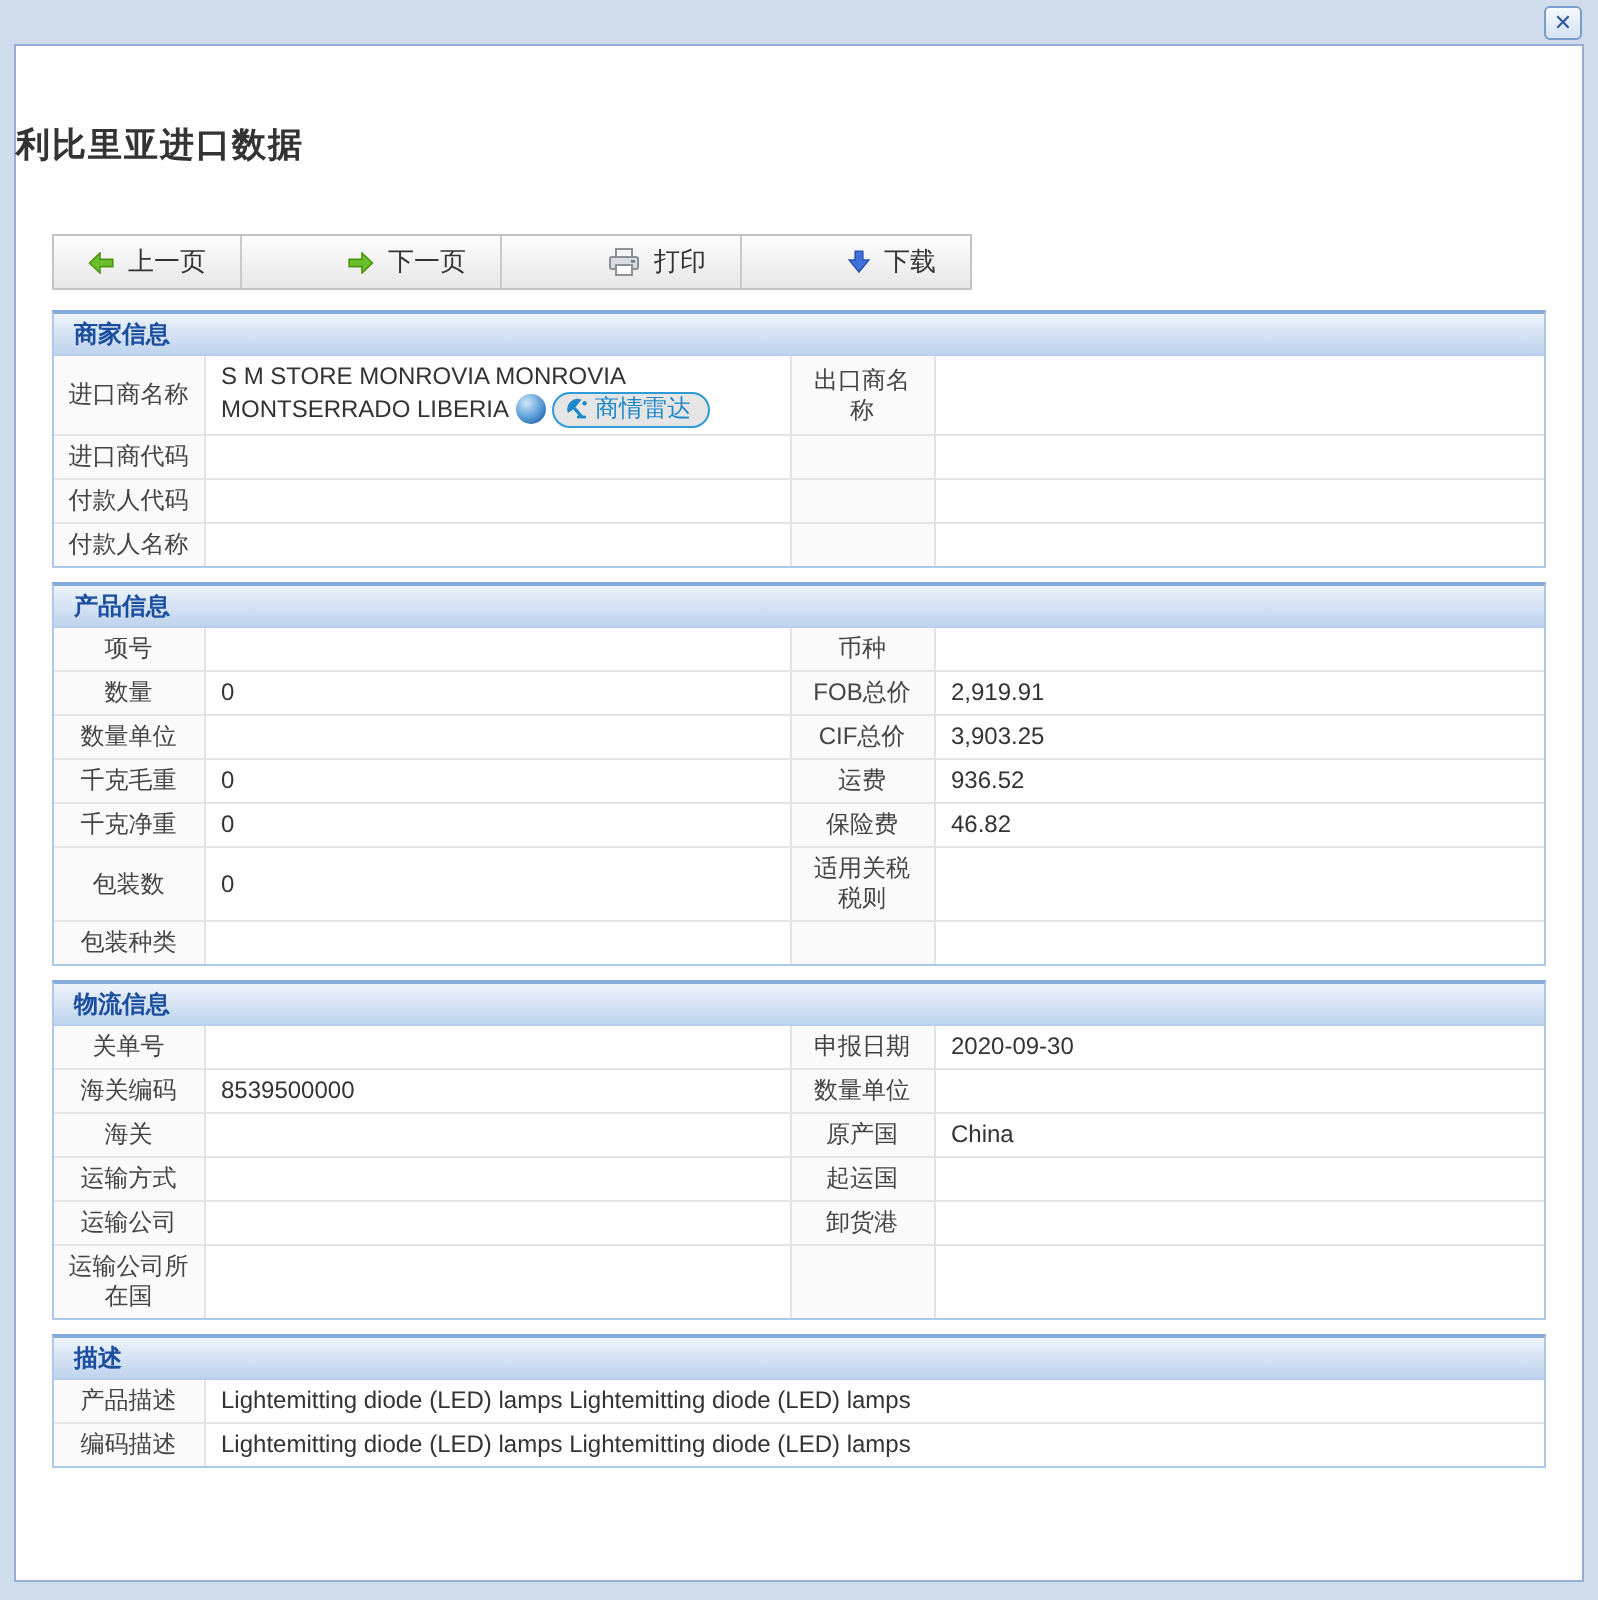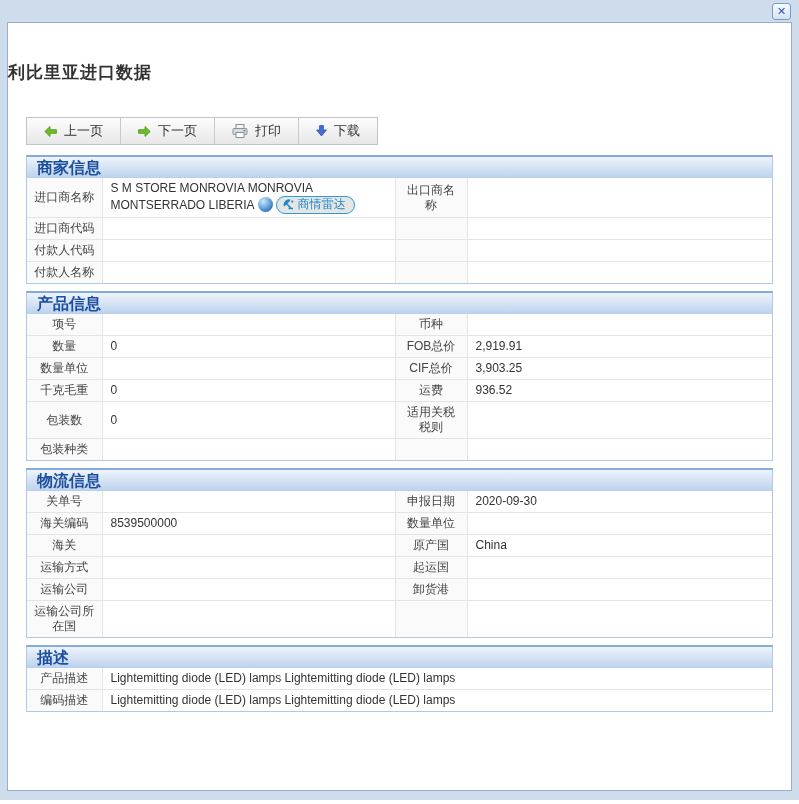--- a/index.html
+++ b/index.html
@@ -38,36 +38,37 @@
   
   .doc-title {
     font-size: 17px; font-weight: bold; color: #333;
     margin-top: 38px; letter-spacing: 1px;
   }
   .toolbar {
     display: inline-flex; margin: 33px 0 0 18px;
     border: 1px solid #c3c3c3;
     background: linear-gradient(#fdfdfd, #e7e7e7);
     height: 28px;
+    gap: 36px;
   }
   .tb-btn {
     display: flex; align-items: center; gap: 7px;
     padding: 0 17px; font-size: 13px; color: #333;
     border-right: 1px solid #c9c9c9; cursor: pointer; white-space: nowrap;
   }
   .tb-btn:last-child { border-right: none; }
   .tb-btn .ic { display: inline-flex; }
   
   .sections { margin: 10px 18px 0 18px; }
   .sec { border: 1px solid #aec8e8; border-top: 2px solid #84abdc; margin-bottom: 7px; }
   .sec-hdr {
     height: 21px; line-height: 21px; padding-left: 10px;
     background: linear-gradient(#eef4fb, #bed3ee);
     border-bottom: 1px solid #b9cfec;
-    color: #1c4ea0; font-weight: bold; font-size: 16px;
+    color: #1c4ea0; font-weight: bold; font-size: 12px;
   }
   table.grid { width: 100%; border-collapse: collapse; border: hidden; font-size: 12px; table-layout: fixed; }
   .grid td { border: 1px solid #e4e4e4; padding: 3px 6px; line-height: 15px; vertical-align: middle; word-wrap: break-word; }
   .grid td.lbl { background: #fafafa; text-align: center; color: #444; }
   .grid td.val { text-align: left; color: #333; padding-left: 8px; }
   col.c-l1 { width: 75px; }
   col.c-v1 { width: 293px; }
   col.c-l2 { width: 72px; }
   col.c-v2 { width: auto; }
   col.c-dl { width: 75px; }
@@ -211,20 +212,26 @@
           <td class="lbl">CIF总价</td>
           <td class="val">3,903.25</td>
         </tr>
         <tr>
           <td class="lbl">千克毛重</td>
           <td class="val">0</td>
           <td class="lbl">运费</td>
           <td class="val">936.52</td>
         </tr>
         <tr>
+          <td class="lbl">千克净重</td>
+          <td class="val">0</td>
+          <td class="lbl">保险费</td>
+          <td class="val">46.82</td>
+        </tr>
+        <tr>
           <td class="lbl">包装数</td>
           <td class="val">0</td>
           <td class="lbl">适用关税税则</td>
           <td class="val"></td>
         </tr>
         <tr>
           <td class="lbl">包装种类</td>
           <td class="val"></td>
           <td class="lbl"></td>
           <td class="val"></td>

